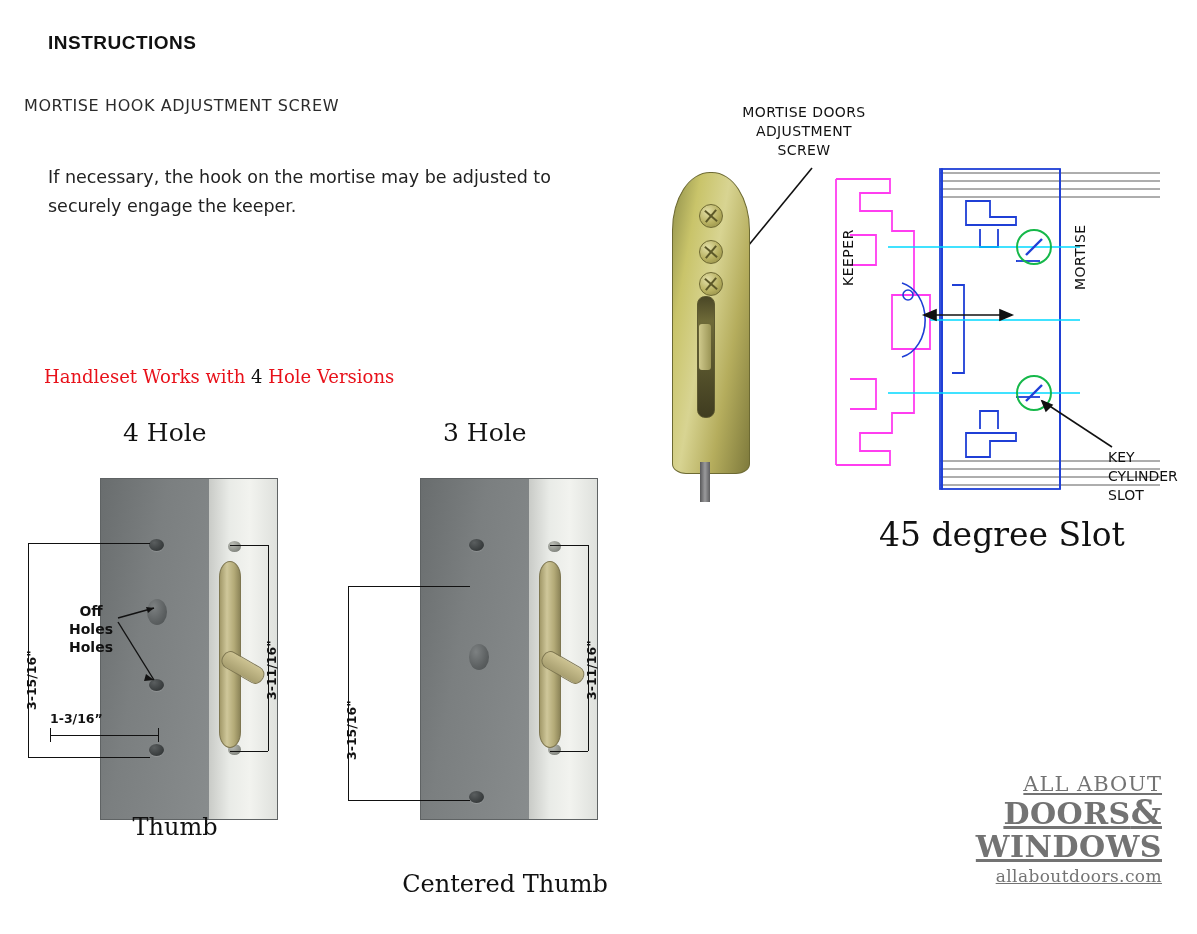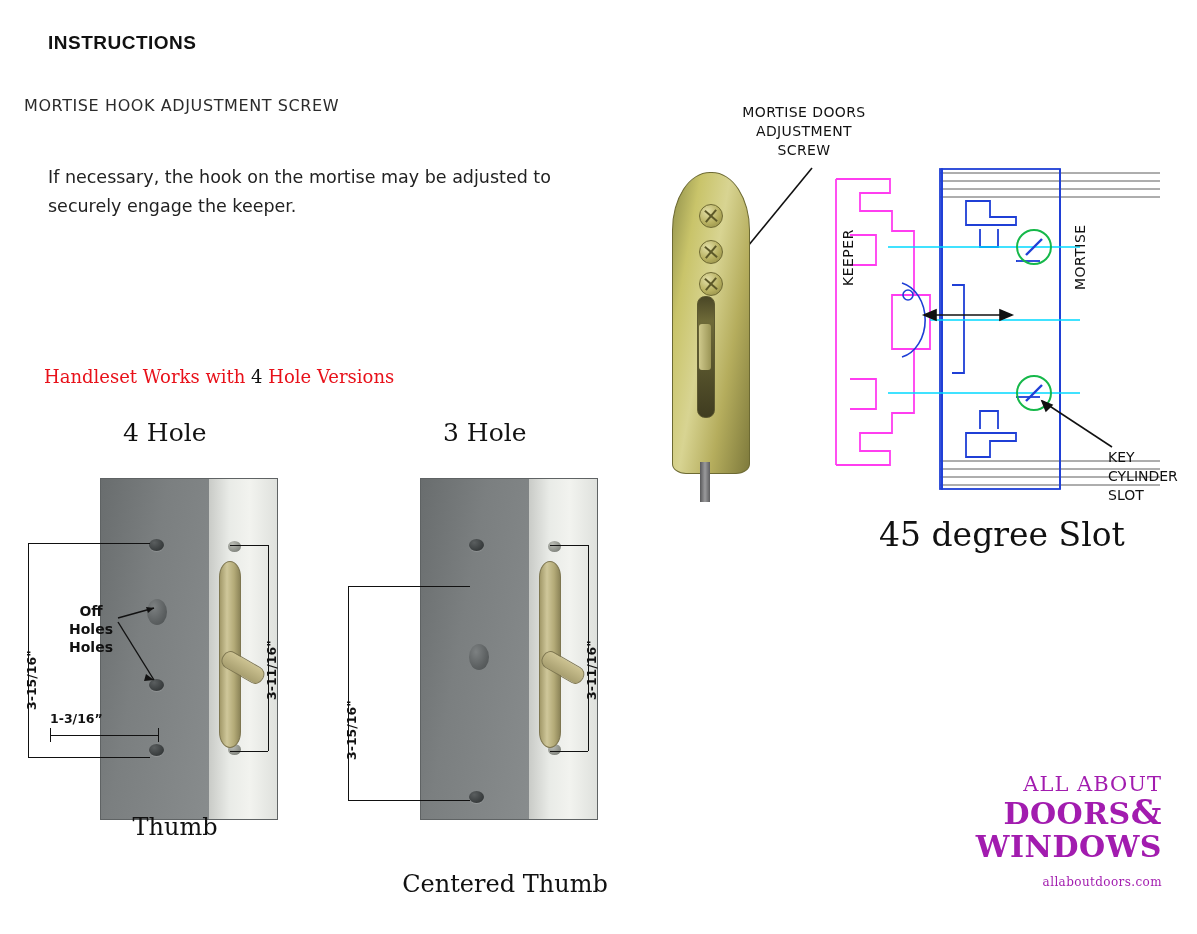--- a/index.html
+++ b/index.html
@@ -251,27 +251,28 @@
     color: #111;
     white-space: nowrap;
     margin-left: 26px;
   }
 
   
   #watermark {
     left: 912px; top: 772px;
     width: 250px;
     text-align: right;
-    color: #a21caf;
-    font-family: "DejaVu Serif", serif;
+    color: #737373;
+    font-family: "DejaVu Serif", serif;
+    text-decoration: underline;
   }
   #watermark .l1 { font-size: 21px; letter-spacing: 1px; }
   #watermark .l2 { font-size: 30px; font-weight: bold; letter-spacing: 0.5px; line-height: 33px; }
   #watermark .l3 { font-size: 30px; font-weight: bold; letter-spacing: 0.5px; line-height: 33px; }
-  #watermark .url { font-size: 12px; letter-spacing: 0.4px; margin-top: 12px; }
+  #watermark .url { font-size: 17px; letter-spacing: 0.4px; margin-top: 3px; }
   #watermark .amp {
     font-family: "DejaVu Serif", serif;
     font-size: 34px;
   }
 </style>
 </head>
 <body>
 
 <div class="abs" id="instructions-title">INSTRUCTIONS</div>
 <div class="abs" id="subtitle">MORTISE HOOK ADJUSTMENT SCREW</div>

